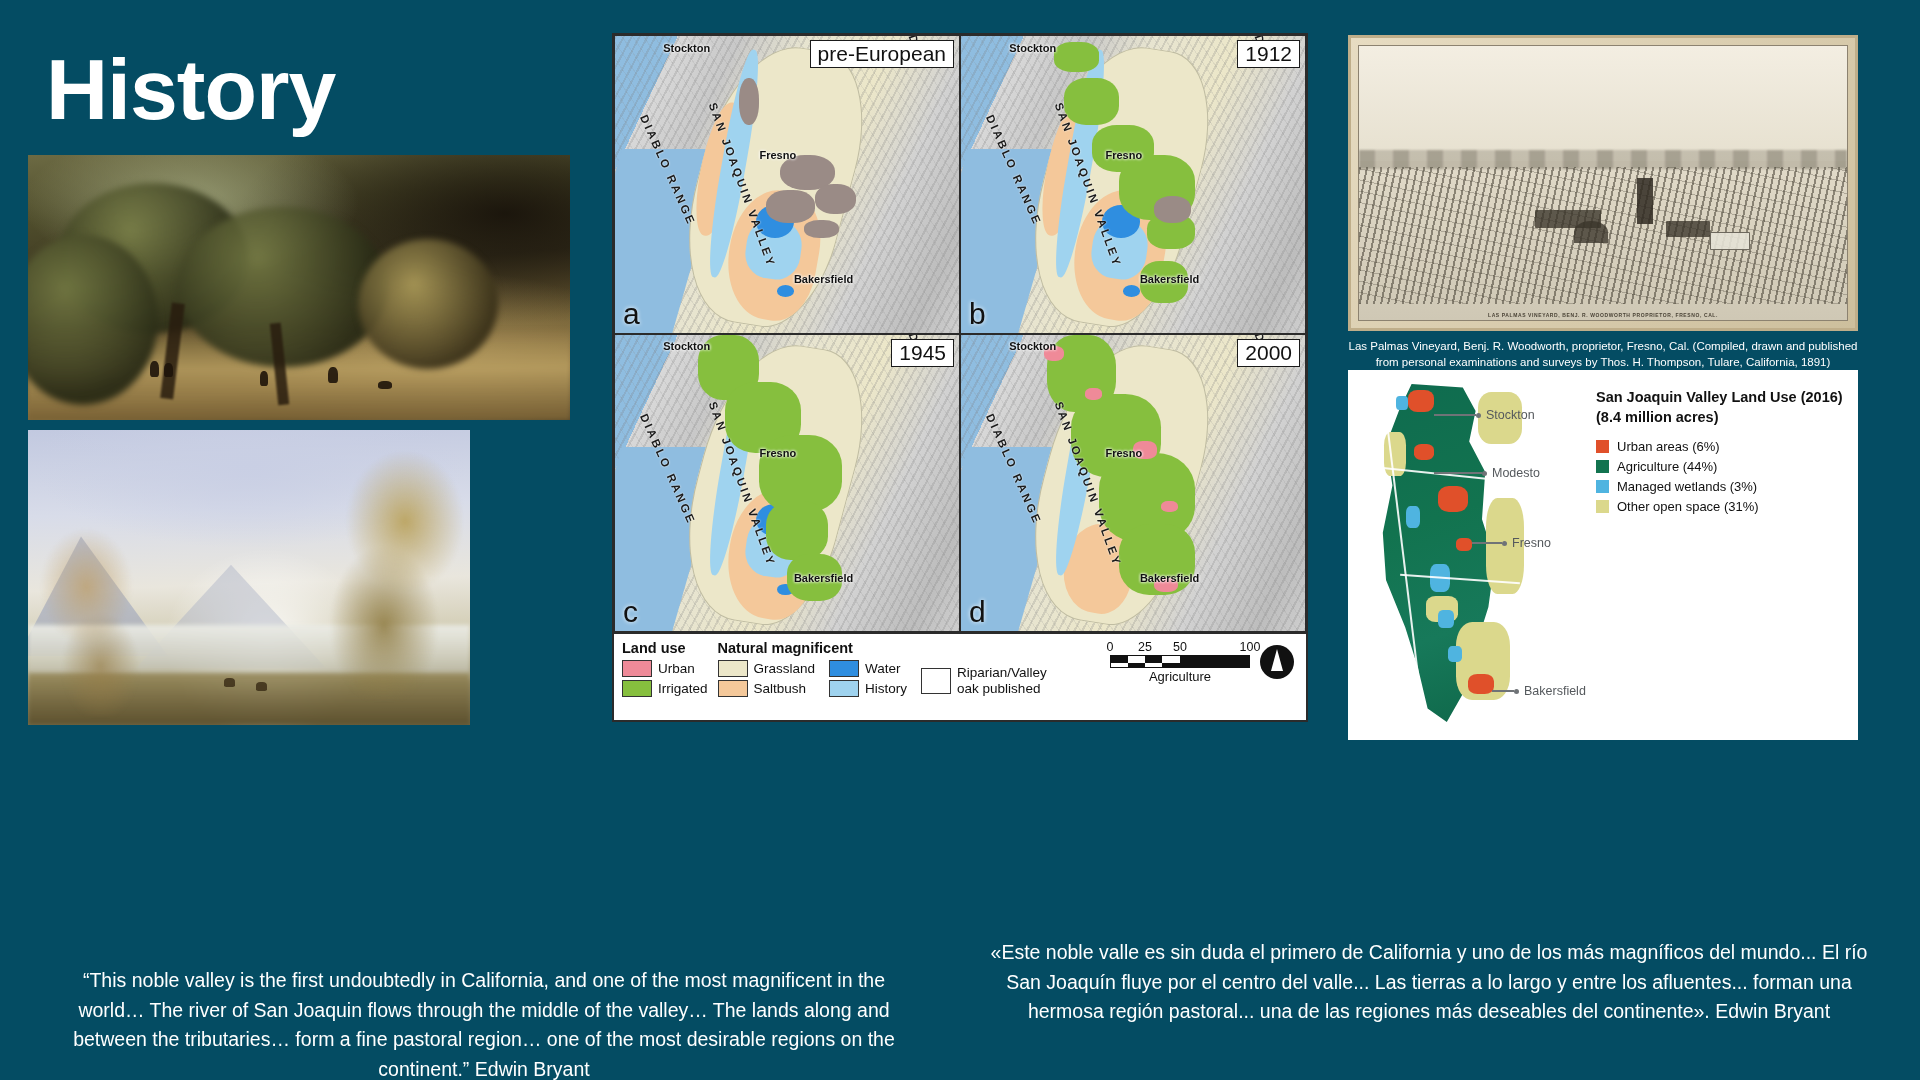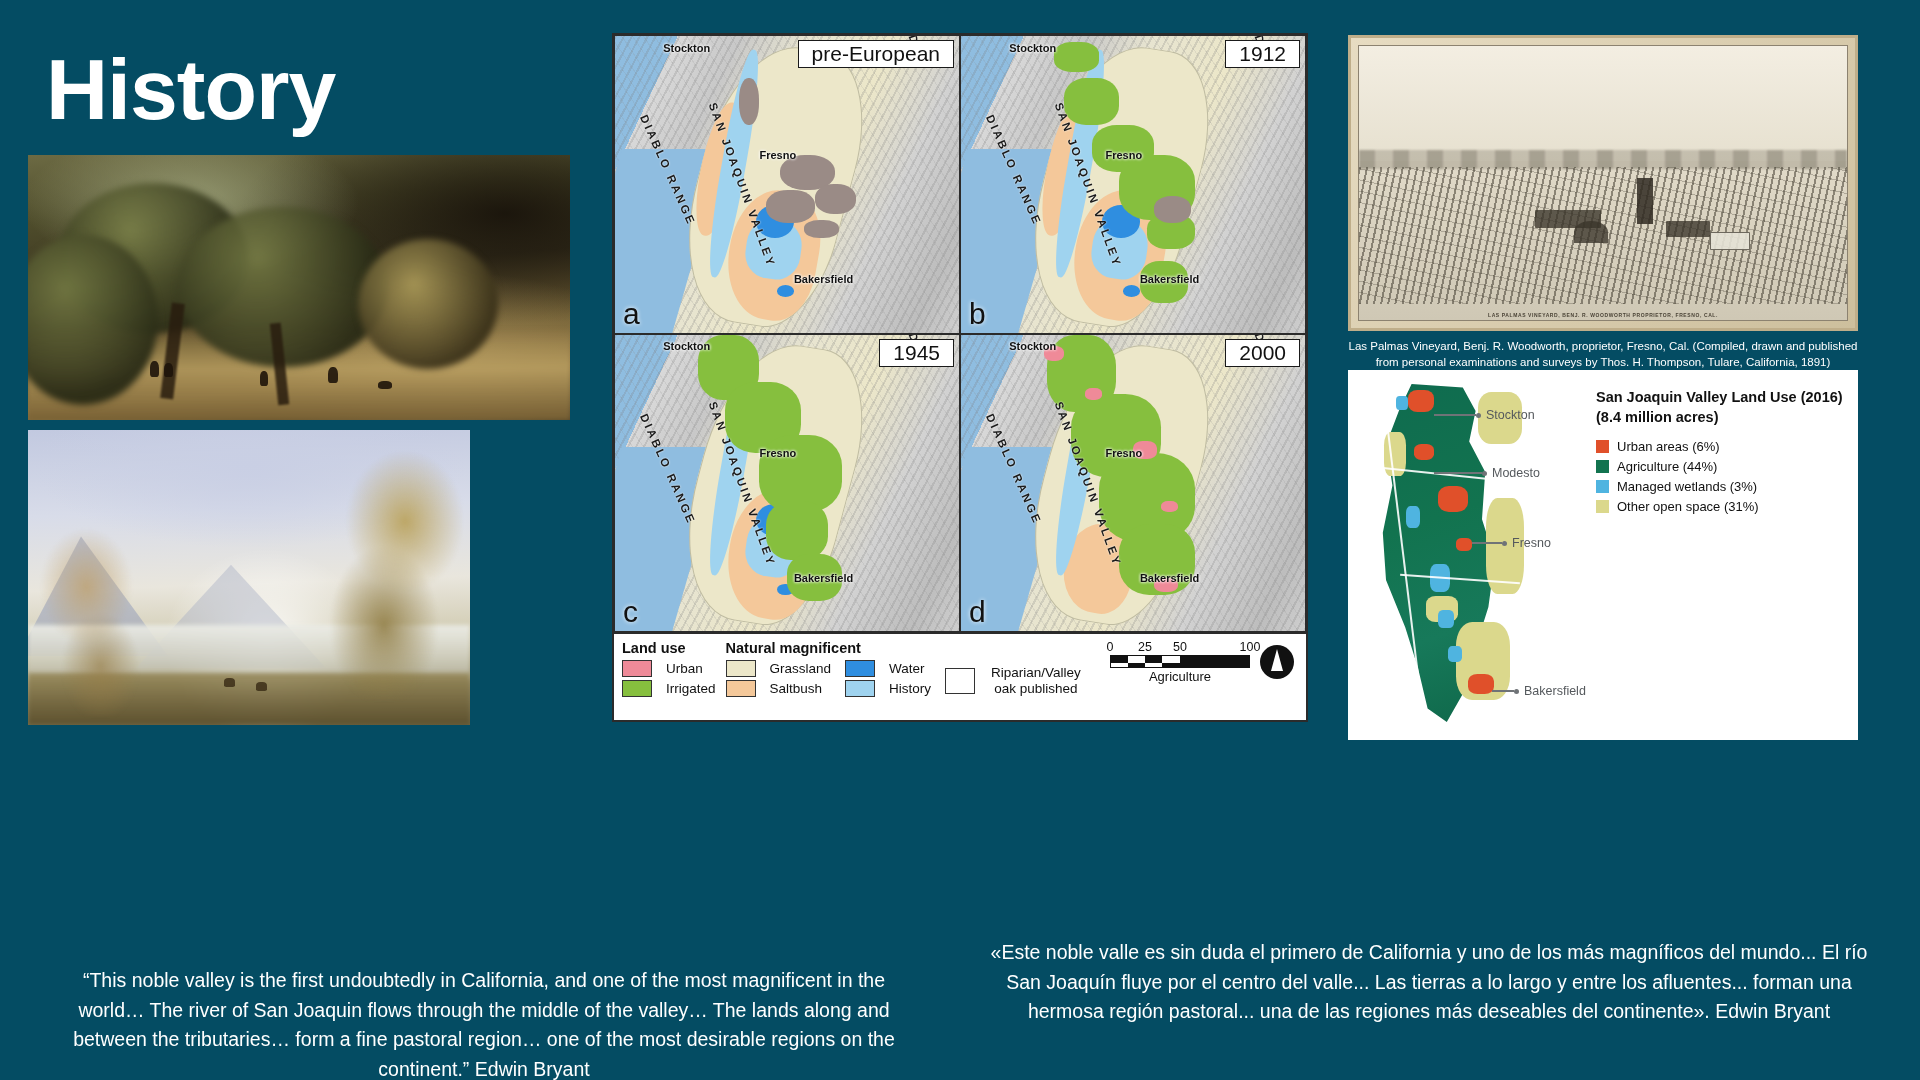--- a/index.html
+++ b/index.html
@@ -132,39 +132,39 @@
   }
   .sierra { right: 10%; top: 6%; transform: rotate(72deg); transform-origin: right top; }
   .diablo { left: 10%; top: 26%; transform: rotate(66deg); transform-origin: left top; }
   .sjv { left: 30%; top: 22%; transform: rotate(70deg); transform-origin: left top; }
   .city-label {
     position: absolute; color: #111; font-size: 11px; font-weight: 600;
     text-shadow: 0 0 3px #fff, 0 0 3px #fff; white-space: nowrap;
   }
   .year-box {
     position: absolute; right: 5px; top: 4px; background: #fff; border: 1.5px solid #1a1a1a;
-    padding: 1px 13px 2px; font-size: 21px; font-weight: 400; color: #111; line-height: 1.1;
+    padding: 1px 7px 2px; font-size: 21px; font-weight: 400; color: #111; line-height: 1.1;
   }
   .panel-letter {
     position: absolute; left: 8px; bottom: 2px; font-size: 30px; color: #111; font-weight: 400;
     text-shadow: 0 0 4px #fff;
   }
 
   
   #map-legend {
     height: 88px; border-top: 2px solid #2b2b2b; background: #fff;
     display: flex; align-items: flex-start; padding: 6px 8px 4px; gap: 10px;
   }
   .leg-group { display: flex; flex-direction: column; }
   .leg-title { font-size: 14.5px; font-weight: 700; color: #111; margin-bottom: 4px; }
   .leg-row { display: flex; align-items: center; gap: 6px; margin-bottom: 3px; }
   .leg-sw { width: 30px; height: 17px; border: 1.2px solid #333; flex: none; }
-  .leg-lbl { font-size: 13.5px; color: #111; white-space: nowrap; margin-left: 8px; }
+  .leg-lbl { font-size: 13.5px; color: #111; white-space: nowrap; }
   .leg-cols { display: flex; gap: 14px; }
-  .leg-ripar { display: flex; align-items: center; gap: 16px; text-align: center; }
+  .leg-ripar { display: flex; align-items: center; gap: 6px; }
   .leg-ripar .two { font-size: 13.5px; color: #111; line-height: 1.15; }
   #scale-block { margin-left: auto; display: flex; align-items: center; gap: 10px; padding-right: 4px; }
   .scale-inner { display: flex; flex-direction: column; align-items: center; }
   .scale-ticks { display: flex; font-size: 12.5px; color: #111; width: 140px; position: relative; height: 15px; }
   .scale-ticks span { position: absolute; transform: translateX(-50%); }
   .scale-bar { width: 140px; height: 13px; border: 1.4px solid #111;
     background: linear-gradient(90deg,
       #111 0 12%, #fff 12% 25%, #111 25% 37%, #fff 37% 50%, #111 50% 100%);
     position: relative; }
   .scale-bar::after { content:""; position:absolute; left:0; right:0; bottom:0; height:4px;

